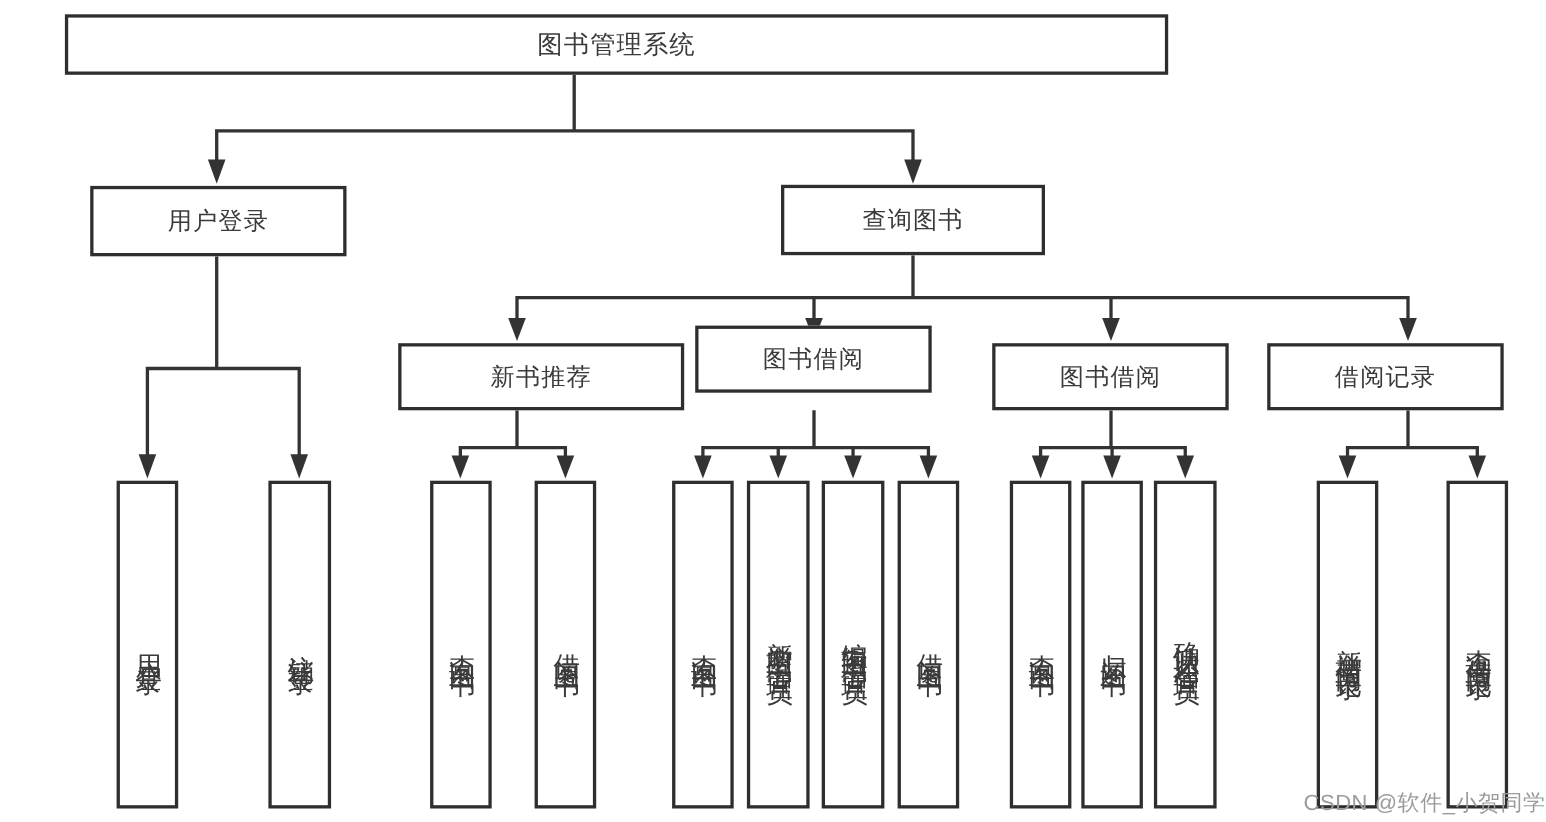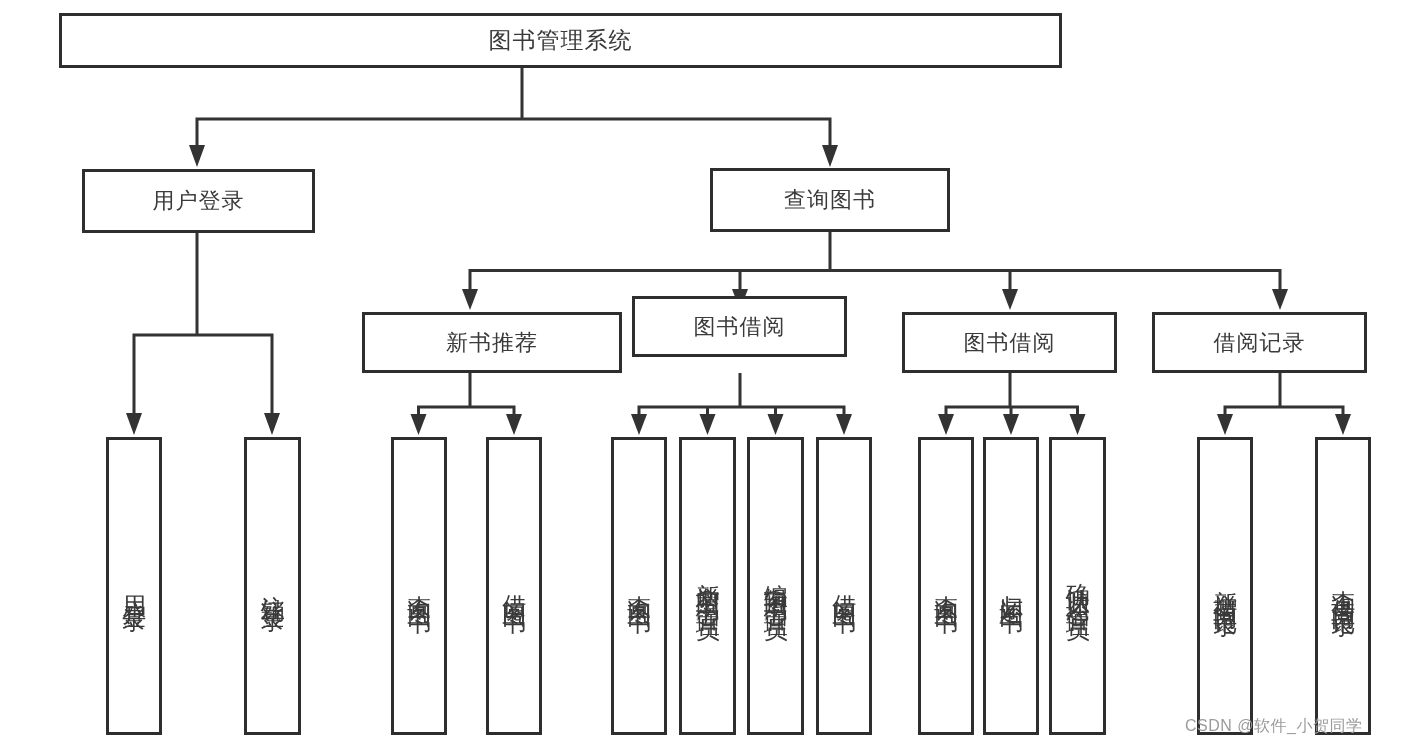--- a/index.html
+++ b/index.html
@@ -13,21 +13,21 @@
     border:3px solid #2e2e2e;display:flex;align-items:center;justify-content:center;
     color:#3a3a3a;font-size:22px;letter-spacing:1px;z-index:2;text-align:center;
   }
   .root{font-size:23px;margin-left:37px;}
   .leaf{
     writing-mode:vertical-rl;text-orientation:mixed;
     font-size:24px;letter-spacing:5px;line-height:1.1;
   }
   .watermark{
     position:absolute;left:1185px;top:716px;z-index:3;
-    font-size:16px;color:#9b9b9b;letter-spacing:0.5px;white-space:nowrap;
+    font-size:20px;color:#9b9b9b;letter-spacing:0.5px;white-space:nowrap;
   }
 </style>
 </head>
 <body>
 
 <svg id="connectors" width="1405" height="747" viewBox="0 0 1405 747">
   <g stroke="#333333" stroke-width="3" fill="none">
 
     <path d="M522 68 V120 M195.5 119 H831.5 M197 117.5 V150 M830 117.5 V150"></path>
 

